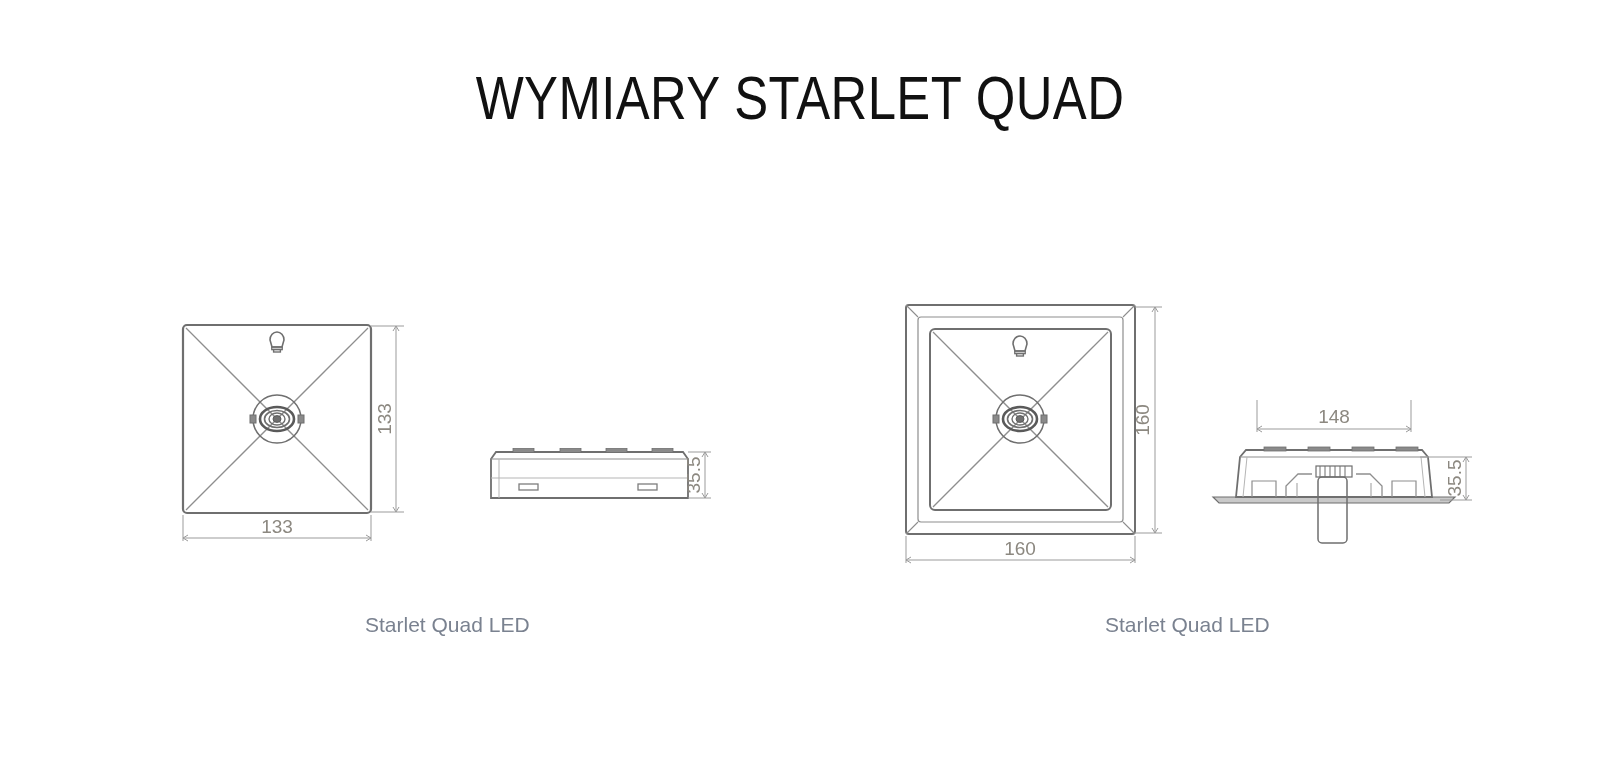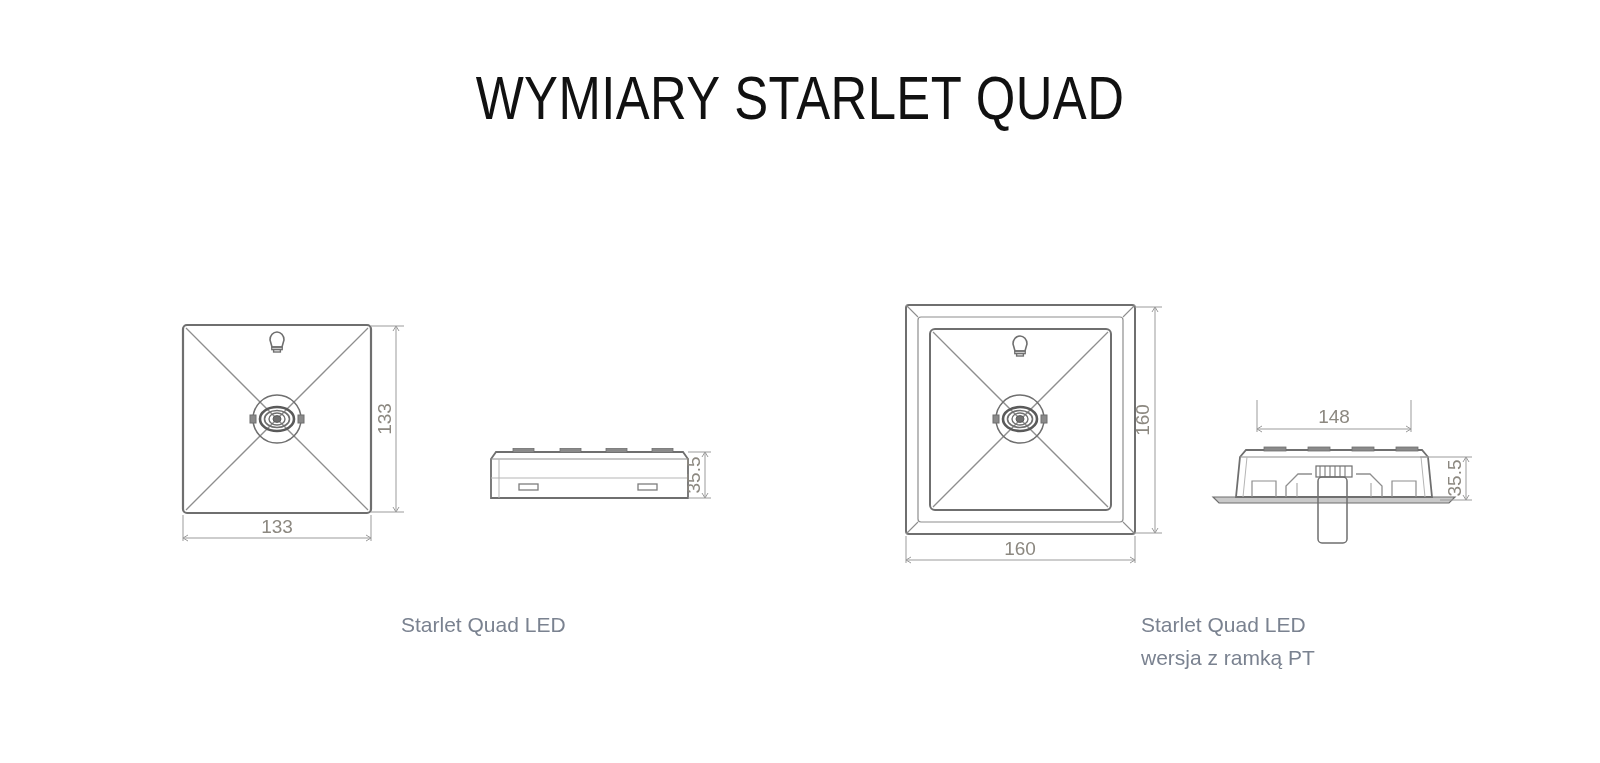--- a/index.html
+++ b/index.html
@@ -34,21 +34,20 @@
     left: 0;
     top: 0;
   }
   .caption {
     position: absolute;
     font-family: "Liberation Sans", sans-serif;
     font-size: 21px;
     color: #7a8290;
     white-space: nowrap;
     line-height: 33px;
-    margin-left: 36px;
   }
   #caption-left {
     left: 365px;
     top: 608px;
   }
   #caption-right {
     left: 1105px;
     top: 608px;
   }
   .dim-text {
@@ -229,14 +228,13 @@
   </g>
 
 </svg>
 
 <div class="caption" id="caption-left">
   <div>Starlet Quad LED</div>
 </div>
 
 <div class="caption" id="caption-right">
   <div>Starlet Quad LED</div>
-  <div>wersja z ramką PT</div>
 </div>
 
 </body></html>

